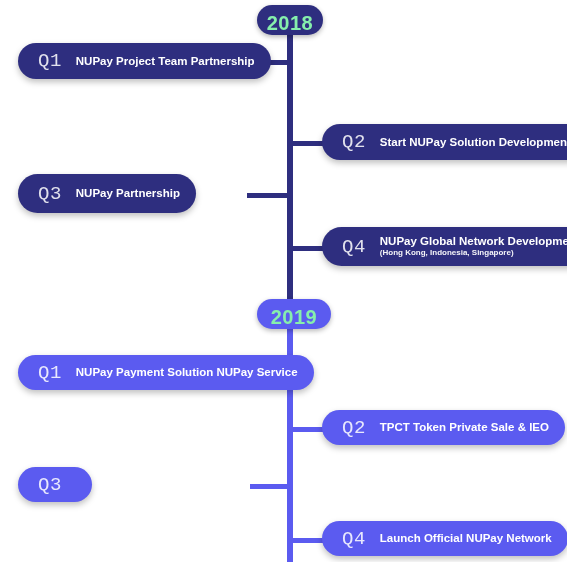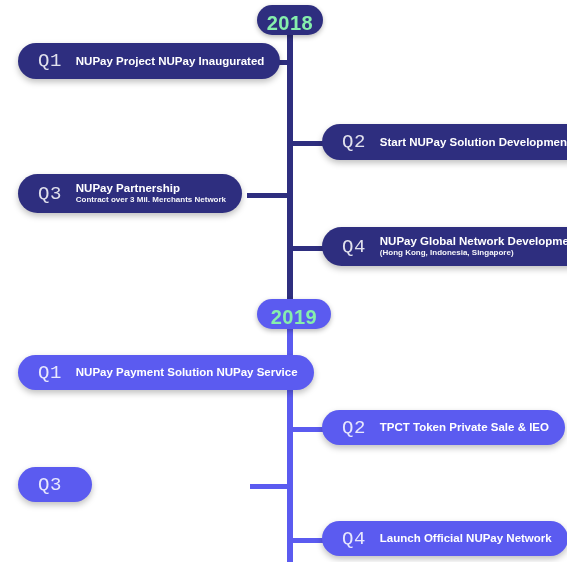--- a/index.html
+++ b/index.html
@@ -144,36 +144,35 @@
   <div class="year-badge year-2018">
     <span>2018</span>
   </div>
   <div class="year-badge year-2019">
     <span>2019</span>
   </div>
 
   <div class="pill dark left" style="left:18px; top:43px; height:36px;">
     <span class="quarter">Q1</span>
     <span class="texts">
-      <span class="title">NUPay Project NUPay Inaugurated</span>
+      <span class="title">NUPay Project Team Partnership</span>
     </span>
   </div>
 
   <div class="pill dark right" style="left:322px; top:124px; height:36px;">
     <span class="quarter">Q2</span>
     <span class="texts">
       <span class="title">Start NUPay Solution Development</span>
     </span>
   </div>
 
   <div class="pill dark left" style="left:18px; top:174px; height:39px;">
     <span class="quarter">Q3</span>
     <span class="texts">
       <span class="title">NUPay Partnership</span>
-      <span class="subtitle">Contract over 3 Mil. Merchants Network</span>
     </span>
   </div>
 
   <div class="pill dark right" style="left:322px; top:227px; height:39px;">
     <span class="quarter">Q4</span>
     <span class="texts">
       <span class="title">NUPay Global Network Development</span>
       <span class="subtitle">(Hong Kong, Indonesia, Singapore)</span>
     </span>
   </div>

